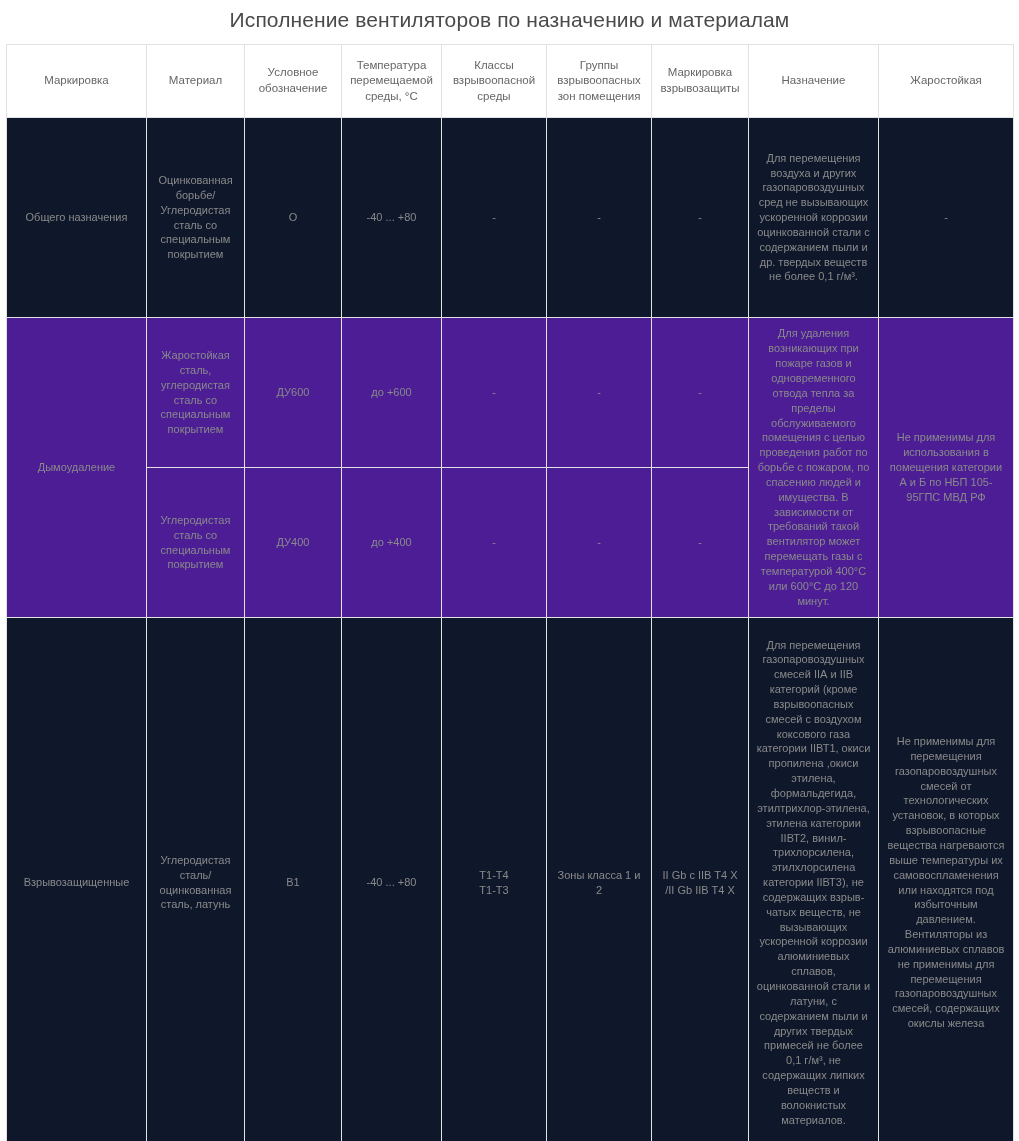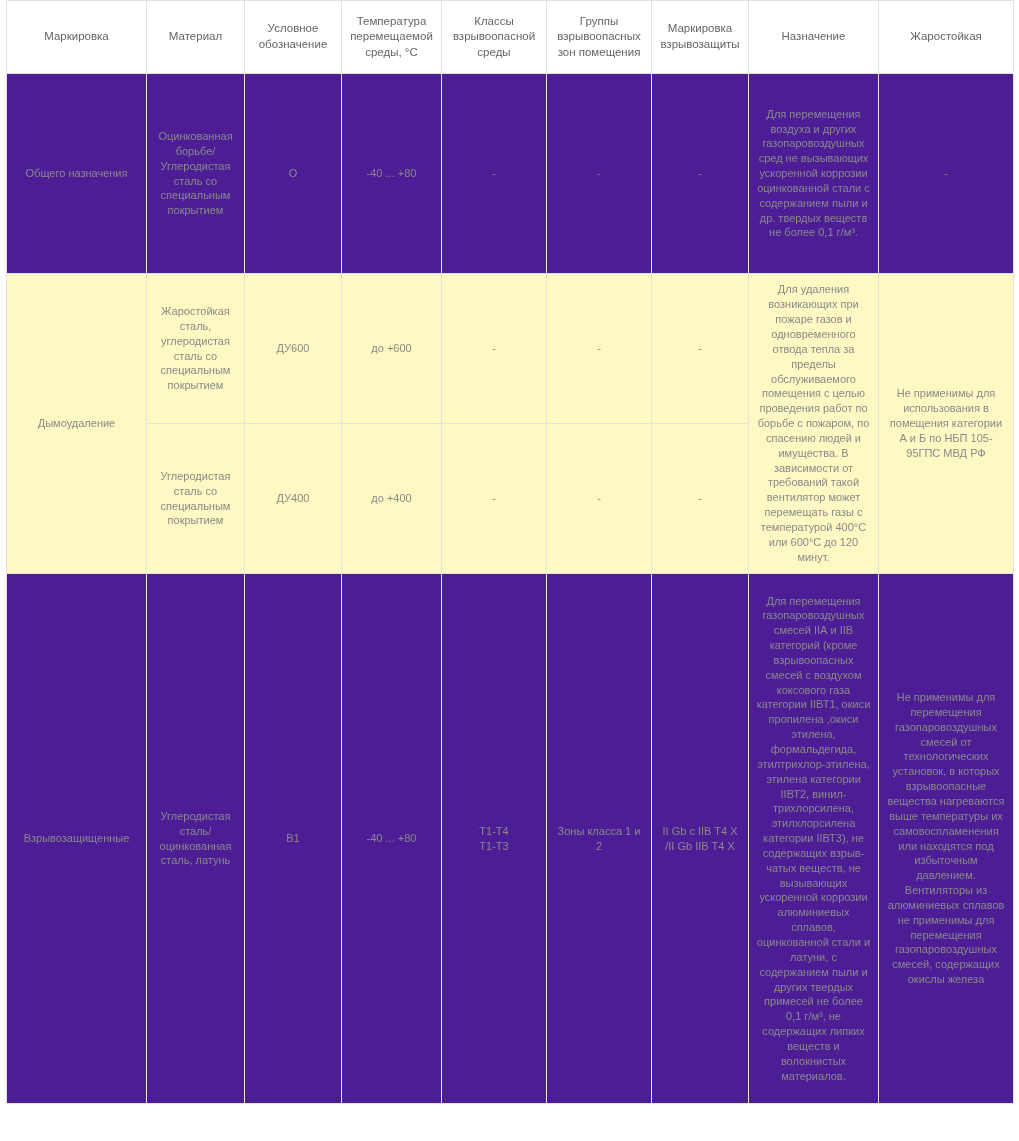--- a/index.html
+++ b/index.html
@@ -46,24 +46,24 @@
     color: #666666;
     background: #ffffff;
     height: 60px;
     padding: 6px 6px;
   }
   table.spec tbody td {
     font-size: 11px;
     color: #8a8a8a;
   }
   tr.row-shaded td {
-    background: #fef9c3;
+    background: #4c1d95;
   }
   tr.row-plain td {
-    background: #4c1d95;
+    background: #0f172a;
   }
   td.first-col {
     font-size: 11.5px;
     color: #777777;
   }
   td.dash {
     color: #8a8a8a;
   }
   .col-1 { width: 140px; }
   .col-2 { width: 98px; }
@@ -78,20 +78,21 @@
     padding-left: 10px;
     padding-right: 10px;
   }
   .nowrap-lines { white-space: pre-line; }
 </style>
 </head>
 <body>
 
 <div class="page">
 
+  <h1 class="title">Исполнение вентиляторов по назначению и материалам</h1>
 
   <table class="spec">
     <colgroup>
       <col class="col-1">
         <col class="col-2">
         <col class="col-3">
         <col class="col-4">
         <col class="col-5">
         <col class="col-6">
         <col class="col-7">

